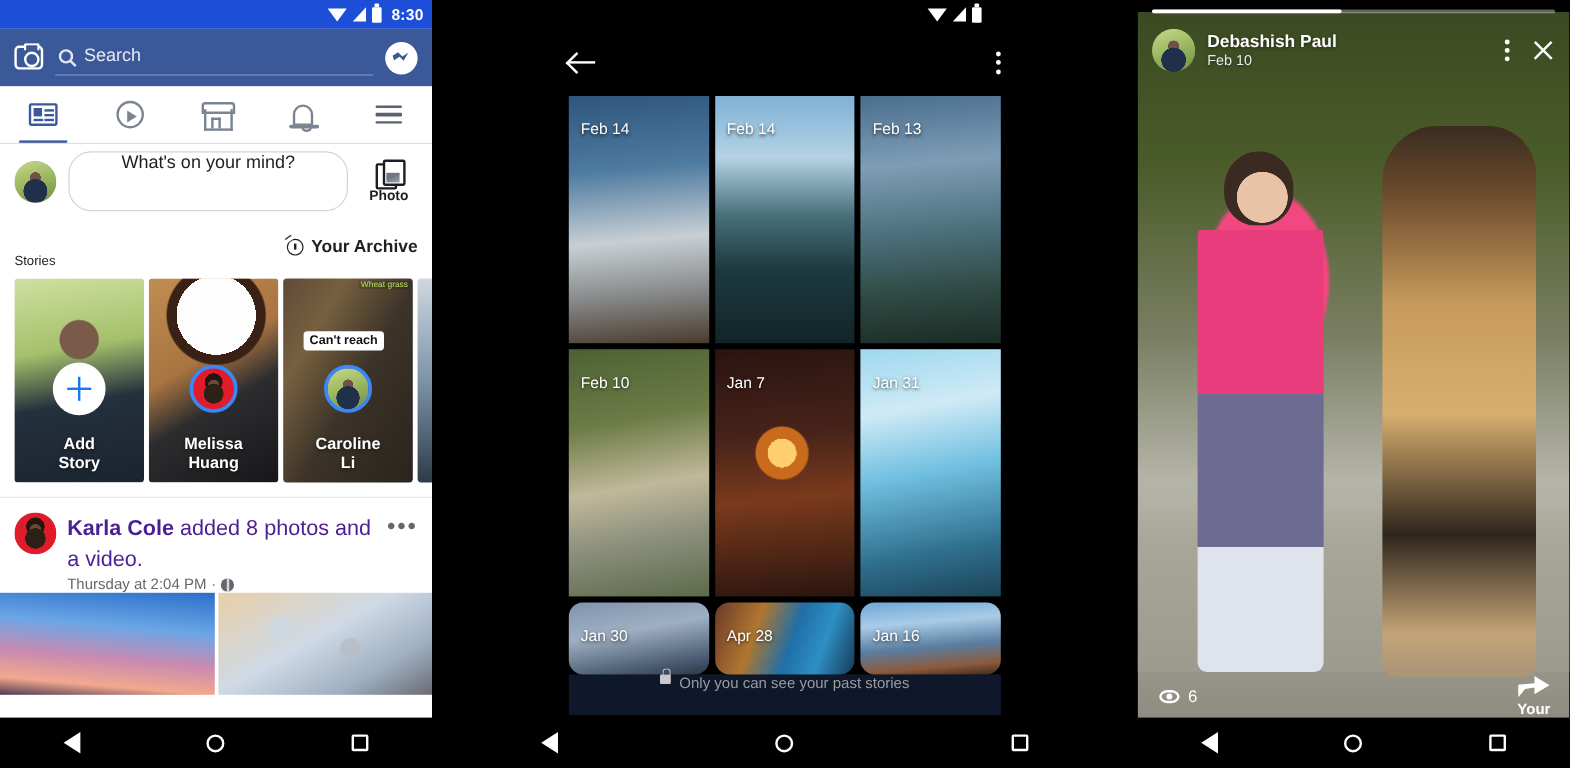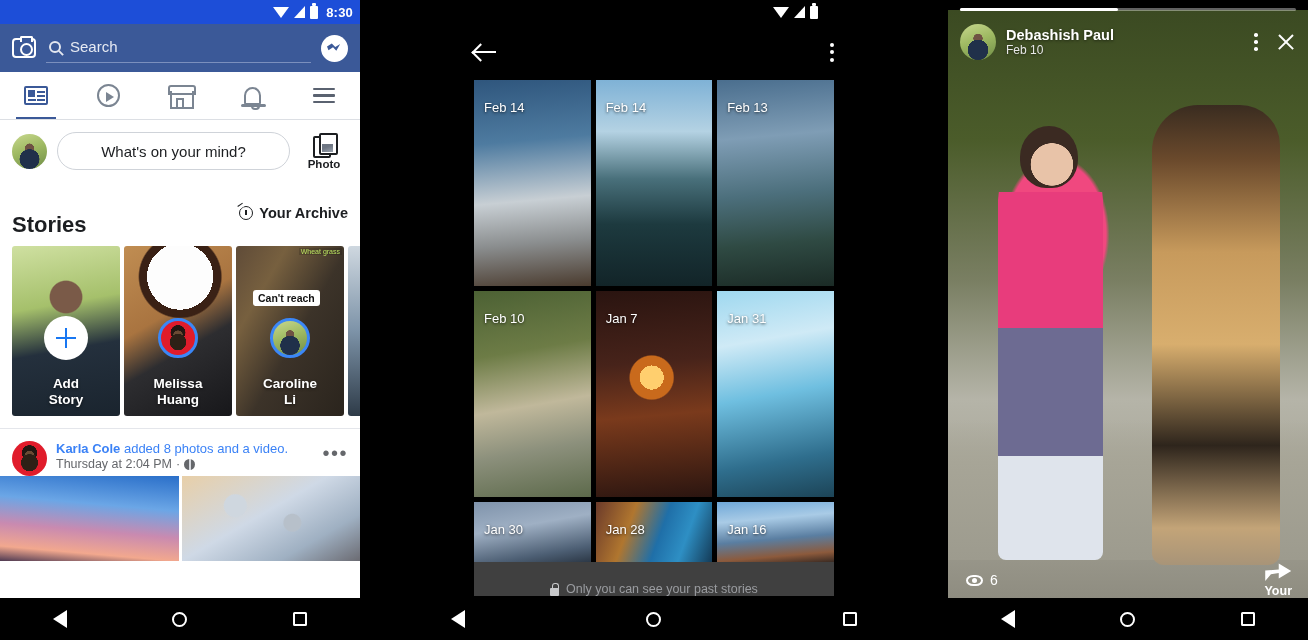--- a/index.html
+++ b/index.html
@@ -72,32 +72,32 @@
   .ico-menu span{position:absolute;left:0;width:22px;height:2.6px;background:#5a6270;border-radius:1px;}
   .ico-menu span:nth-child(1){top:0;} .ico-menu span:nth-child(2){top:6.5px;} .ico-menu span:nth-child(3){top:13px;}
 
   
   .composer { height:62px; display:flex; align-items:center; padding:0 12px; gap:10px; background:#fff; }
   .avatar { width:35px;height:35px;border-radius:50%;flex:none;overflow:hidden; }
   .av-me { background:
       radial-gradient(circle at 50% 72%, #20304a 0 32%, transparent 33%),
       radial-gradient(circle at 50% 40%, #6f5243 0 16%, transparent 17%),
       linear-gradient(160deg,#c8d88e 0%,#9fba63 45%,#6f8d46 100%); }
-  .composer-box { flex:1; height:38px; border:1px solid #cfd3d9; border-radius:19px; display:flex; align-items:center; justify-content:center; }
+  .composer-box { flex:1; height:50px; border:1px solid #cfd3d9; border-radius:19px; display:flex; justify-content:center; }
   .composer-box span { color:#1c1e21; font-size:15px; }
   .photo-btn { width:48px; display:flex; flex-direction:column; align-items:center; gap:2px; flex:none; }
   .ico-photo { width:22px;height:23px;position:relative; }
   .ico-photo:before{content:"";position:absolute;left:0;top:3px;width:14px;height:18px;border:2px solid #1c1e21;border-radius:2px;}
   .ico-photo:after{content:"";position:absolute;left:6px;top:0;width:15px;height:18px;border:2px solid #1c1e21;border-radius:2px;background:#fff;}
   .ph-in{position:absolute;right:2px;bottom:4px;width:11px;height:8px;background:linear-gradient(160deg,#6e7683 40%,#9aa2ae 100%);z-index:2;}
   .photo-btn .lbl { font-size:11.5px; font-weight:bold; color:#1c1e21; }
 
   
   .stories-head { display:flex; align-items:center; justify-content:space-between; padding:6px 12px 8px; }
-  .stories-title { font-size:22px; font-weight:bold; color:#1c1e21;margin-top:24px; }
+  .stories-title { font-size:11px; font-weight:normal; color:#1c1e21;margin-top:24px; }
   .archive-link { display:flex; align-items:center; gap:6px; font-size:14.5px; font-weight:bold; color:#1c1e21; }
   .clock-ico{width:14px;height:14px;border:1.8px solid #1c1e21;border-radius:50%;position:relative;}
   .clock-ico:after{content:"";position:absolute;left:5px;top:2.5px;width:1.6px;height:5px;background:#1c1e21;}
   .clock-ico:before{content:"";position:absolute;left:-2px;top:-3px;width:6px;height:3px;border-top:1.8px solid #1c1e21;transform:rotate(-35deg);background:#fff;}
 
   .story-row { display:flex; gap:4px; padding:0 12px; height:170px; }
   .story-card { width:108px; height:170px; border-radius:3px; overflow:hidden; position:relative; flex:none; }
   .story-card.peek { width:14px; }
   .story-name { position:absolute; left:0; right:0; bottom:8px; text-align:center; color:#fff; font-size:13.5px; font-weight:bold; line-height:16px; text-shadow:0 1px 3px rgba(0,0,0,.6); }
   .story-ring { position:absolute; left:50%; top:54%; transform:translate(-50%,-50%); width:40px;height:40px;border-radius:50%;border:3px solid #3b87f7; overflow:hidden; }
@@ -115,21 +115,21 @@
   .wheat-tag{position:absolute;top:2px;right:2px;font-size:7px;color:#b8e060;background:rgba(0,0,0,.15);padding:0 2px;}
   .cant-reach{position:absolute;top:44px;left:17px;background:#fff;border-radius:3px;padding:2px 5px;font-size:10.5px;font-weight:bold;color:#111;}
 
   
   .post { border-top:1px solid #e4e6eb; padding-top:8px; }
   .post-head { display:flex; padding:4px 12px 0; gap:9px; }
   .av-karla { background: radial-gradient(circle at 50% 62%, #2d2016 0 30%, transparent 31%),
      radial-gradient(circle at 50% 42%, #6b4a33 0 18%, transparent 19%),
      radial-gradient(circle at 50% 34%, #231712 0 26%, transparent 27%), #e01c2b; }
   .post-meta { flex:1; }
-  .post-text { font-size:13px; color:#3b82f6; line-height:15px; }
+  .post-text { font-size:18px; color:#4c1d95; line-height:26px; }
   .post-text b { font-weight:bold; }
   .post-time { font-size:12.5px; color:#65676b; margin-top:1px; display:flex; align-items:center; gap:4px; }
   .globe { width:11px;height:11px;border-radius:50%;background:#65676b;position:relative; }
   .globe:after{content:"";position:absolute;left:4.5px;top:0;width:2px;height:11px;background:#d8dadf;}
   .dots-h { color:#65676b; font-size:20px; letter-spacing:1.5px; line-height:12px; align-self:flex-start; padding-top:6px; }
   .post-body { padding:10px 12px 8px; font-size:14.5px; color:#1c1e21; }
   .post-imgs { display:flex; gap:3px; height:85px; }
   .pimg { flex:1; }
   .pimg-1 { background: linear-gradient(185deg,#2a6fc9 0%,#6ba6e6 35%,#c98ab0 62%,#f2a88e 85%,#4f3a52 100%); }
   .pimg-2 { background: radial-gradient(circle at 30% 35%, #cfd7df 0 8%, transparent 9%),
@@ -139,23 +139,23 @@
   
   .arch-bar { height:56px; display:flex; align-items:center; justify-content:space-between; padding:0 24px; }
   .back-arrow { width:22px;height:22px;position:relative; }
   .back-arrow:before{content:"";position:absolute;left:0;top:10px;width:22px;height:2.2px;background:#fff;}
   .back-arrow:after{content:"";position:absolute;left:0;top:5px;width:11px;height:11px;border-left:2.2px solid #fff;border-bottom:2.2px solid #fff;transform:rotate(45deg);}
   .dots-v { display:flex; flex-direction:column; gap:3.5px; }
   .dots-v i { width:4px;height:4px;background:#fff;border-radius:50%;display:block; }
 
   .grid { padding: 0 114px; display:grid; grid-template-columns: repeat(3, 1fr); gap:5px; }
   .cell { position:relative; height:206px; overflow:hidden; }
-  .cell.short { height:60px; }
+  .cell.short { height:60px;border-radius:12px; }
   .cell-date { position:absolute; top:8px; left:10px; color:#fff; font-size:13px; text-shadow:0 1px 3px rgba(0,0,0,.7); z-index:2;margin-top:12px; }
-  .arch-footer { margin: 0 114px; height:34px; background:#404040; display:flex; align-items:flex-end; justify-content:center; gap:7px; }
+  .arch-footer { margin: 0 114px; height:34px; background:#0f172a; display:flex; align-items:flex-start; justify-content:center; gap:7px; }
   .arch-footer span { color:#9a9ca0; font-size:12.5px; }
   .lock { width:9px;height:8px;background:#c8c9cb;border-radius:1px;position:relative; }
   .lock:before{content:"";position:absolute;top:-5px;left:2px;width:5px;height:5px;border:1.5px solid #c8c9cb;border-bottom:none;border-radius:3px 3px 0 0;}
 
   .g1 { background: linear-gradient(175deg,#2f567d 0%,#4e7ba0 30%,#c8cfd4 58%,#8a8d8e 78%,#4a3b2e 100%); }
   .g2 { background: linear-gradient(180deg,#7fb2d6 0%,#b4d2e3 25%,#49707b 48%,#1d3a3f 70%,#122428 100%); }
   .g3 { background: linear-gradient(175deg,#4a6e8e 0%,#7f9db5 28%,#4c6f7c 55%,#2f4a43 78%,#1b2b26 100%); }
   .g4 { background: linear-gradient(170deg,#4c6134 0%,#6d7c46 30%,#c0b89b 55%,#8c907c 75%,#5d6a4b 100%); }
   .g5 { background: radial-gradient(circle at 48% 42%, #ffcf6e 0 9%, #c96a1c 0 16%, transparent 17%),
         linear-gradient(175deg,#2a1410 0%,#47231a 35%,#7a3a1c 60%,#2b1510 100%); }
@@ -377,21 +377,21 @@
       <div class="cell g5">
           <span class="cell-date">Jan 7</span>
         </div>
       <div class="cell g6">
           <span class="cell-date">Jan 31</span>
         </div>
       <div class="cell short g7">
           <span class="cell-date">Jan 30</span>
         </div>
       <div class="cell short g8">
-          <span class="cell-date">Jan 28</span>
+          <span class="cell-date">Apr 28</span>
         </div>
       <div class="cell short g9">
           <span class="cell-date">Jan 16</span>
         </div>
     </div>
 
     <div class="arch-footer">
       <span class="lock"></span>
       <span>Only you can see your past stories</span>
     </div>

